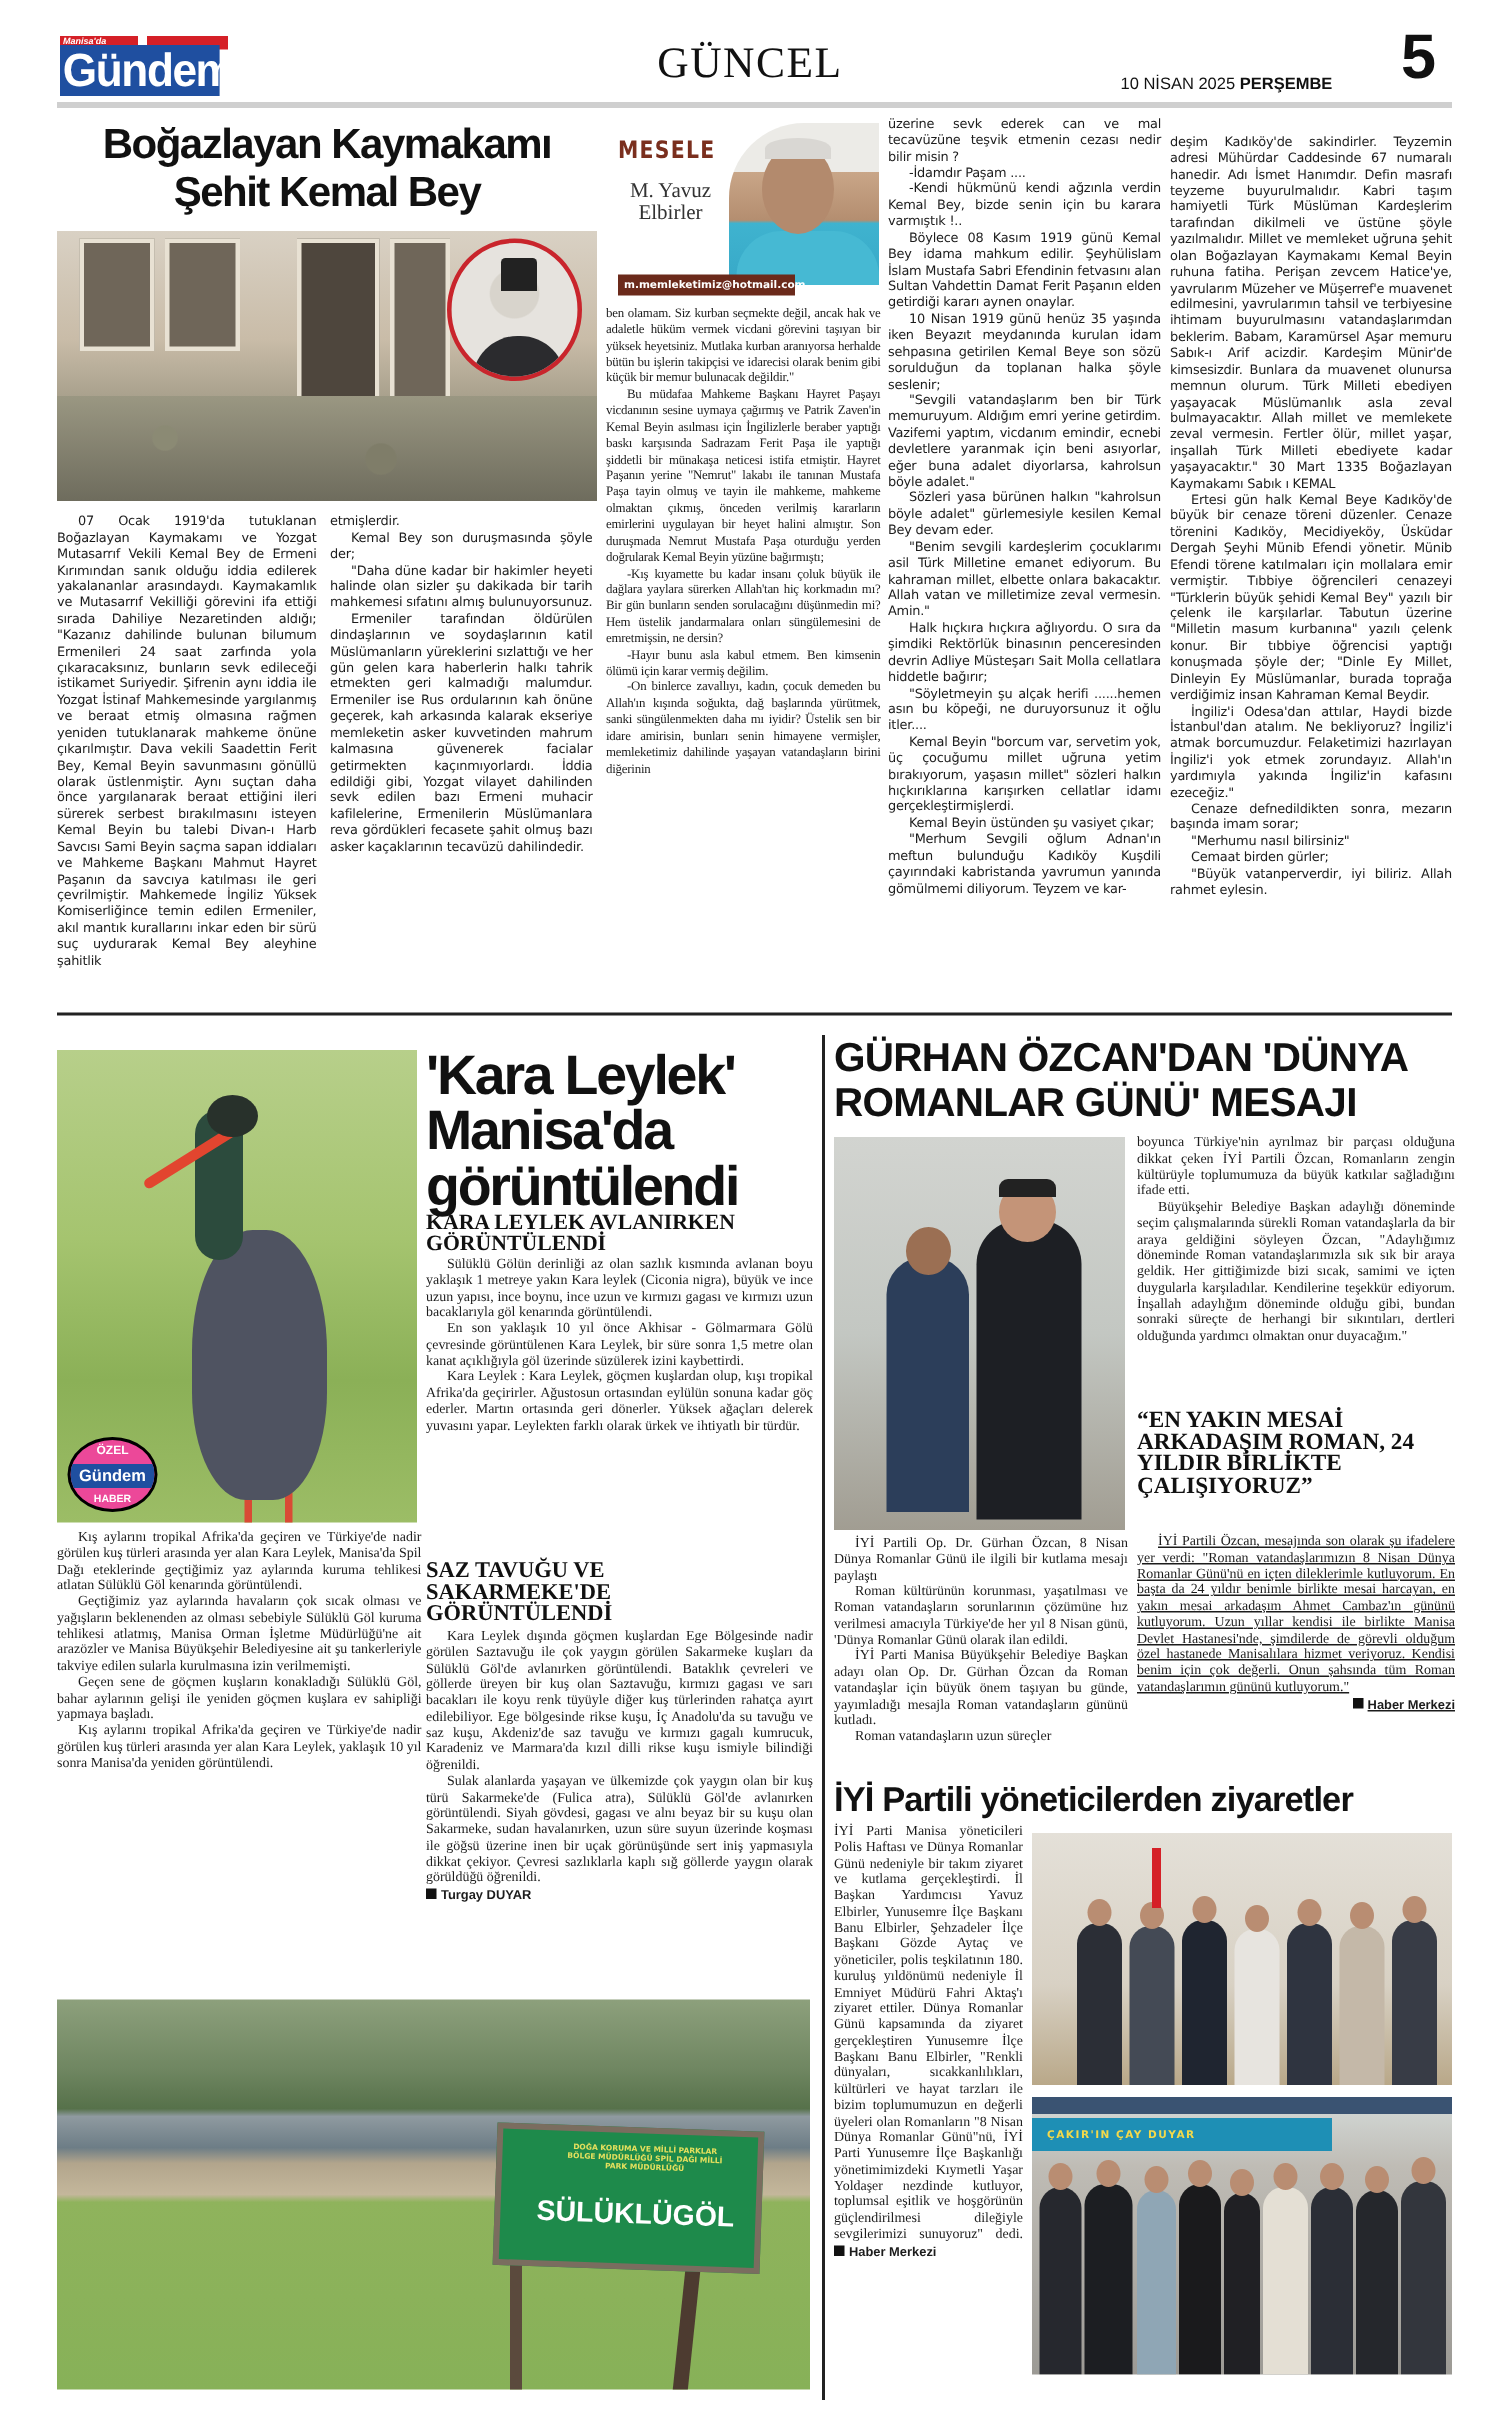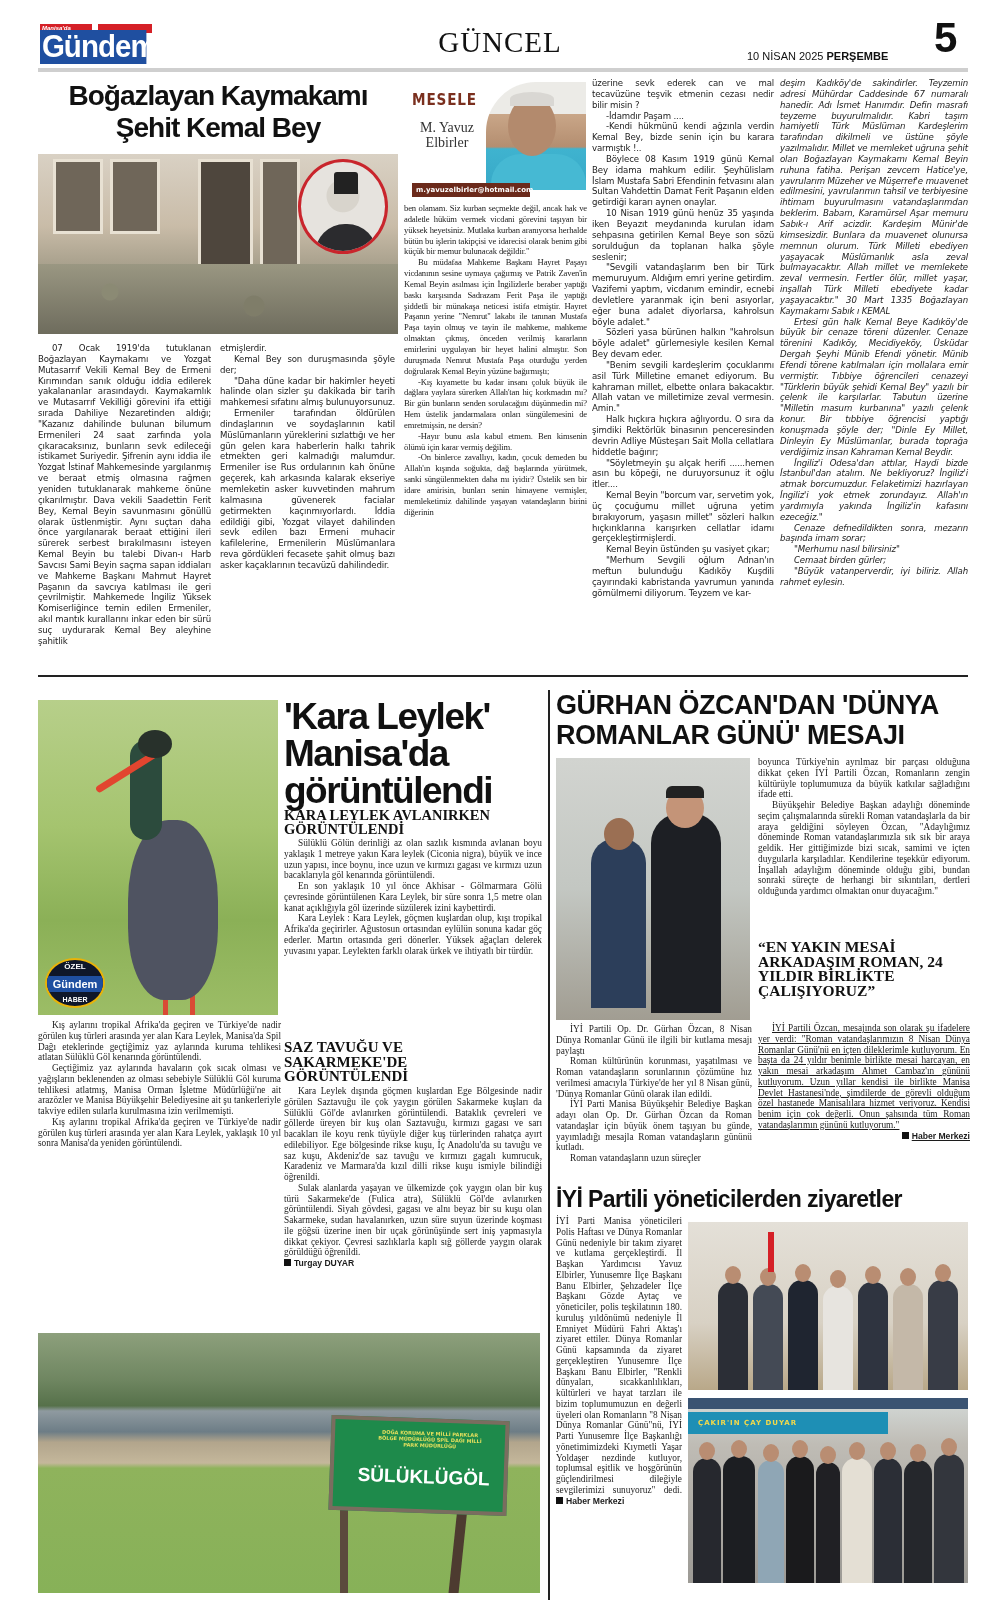--- a/index.html
+++ b/index.html
@@ -38,21 +38,21 @@
 
   .col { position:absolute; font-size:8.6px; line-height:10.85px; text-align:justify; hyphens:auto; color:#1c1c1c; }
   .col p { text-indent:14px; }
   .sans { font-family:"DejaVu Sans", sans-serif; letter-spacing:-0.15px; }
   .serif { font-family:"Liberation Serif", serif; font-size:9.3px; line-height:10.75px; }
 
   #a1-col1 { left: 38px; top: 343px; width: 173px; }
   #a1-col2 { left: 220px; top: 343px; width: 175px; }
   #a1-col3 { left: 404px; top: 203px; width: 183px; font-family: Liberation Serif, serif; }
   #a1-col4 { left: 592px; top: 78px; width: 182px; }
-  #a1-col5 { left: 780px; top: 78px; width: 188px; font-style: italic; }
+  #a1-col5 { left: 780px; top: 90px; width: 188px; }
 
   
   #col-box { left: 404px; top: 78px; width: 182px; height: 122px; }
   #col-box .label { position:absolute; left:8px; top:12px; font-family:"DejaVu Sans", sans-serif; font-size:16px; font-weight:bold; color:#7a2f1e; letter-spacing:1px; transform:scaleX(0.85); transform-origin:left; }
   #col-box .author { position:absolute; left:8px; top:42px; width:70px; text-align:center; font-family:"Liberation Serif", serif; font-size:14px; line-height:15px; color:#333; }
   #col-box .photo { position:absolute; left:82px; top:4px; width:100px; height:108px; border-radius:50px 0 0 0;
      background: linear-gradient(180deg,#ecebe7 0%, #ecebe7 30%, #c9a688 30%, #b48e70 60%, #3fb3cf 62%, #37a8c7 100%); overflow:hidden; }
   #col-box .photo .head { position:absolute; left:22px; top:14px; width:48px; height:60px; border-radius:50%; background:#b38a6d; }
   #col-box .photo .hair { position:absolute; left:24px; top:10px; width:44px; height:14px; border-radius:50% 50% 0 0; background:#d9d7d3; }
   #col-box .photo .shirt { position:absolute; left:5px; top:72px; width:95px; height:40px; border-radius:30px 30px 0 0; background:#46b9d3; }
@@ -64,21 +64,21 @@
 
   
   #stork-photo { left: 38px; top: 700px; width: 240px; height: 315px; background:
       linear-gradient(180deg, #b7cf8a 0%, #a5c46f 40%, #8bb057 70%, #9cbd66 100%); overflow:hidden; }
   #stork-photo .body { position:absolute; left:90px; top:120px; width:90px; height:180px; border-radius:45% 45% 40% 40%; background:#4f5361; }
   #stork-photo .neck { position:absolute; left:92px; top:40px; width:32px; height:100px; border-radius:16px; background:#2c4b3d; }
   #stork-photo .head { position:absolute; left:100px; top:30px; width:34px; height:28px; border-radius:50%; background:#28312b; }
   #stork-photo .beak { position:absolute; left:48px; top:50px; width:70px; height:7px; background:#e2452f; border-radius:4px; transform:rotate(-32deg); transform-origin:right center; }
   #stork-photo .leg1 { position:absolute; left:125px; top:285px; width:5px; height:40px; background:#d94a35; }
   #stork-photo .leg2 { position:absolute; left:152px; top:295px; width:5px; height:30px; background:#d94a35; }
-  #ozel-badge { left: 45px; top: 958px; width: 60px; height: 50px; border-radius:50%; background:#0f172a; border:2px solid #eab308; overflow:hidden; }
+  #ozel-badge { left: 45px; top: 958px; width: 60px; height: 50px; border-radius:50%; background:#ec4899; border:2px solid #000000; overflow:hidden; }
   #ozel-badge .top { position:absolute; top:2px; width:100%; text-align:center; color:#fff; font-size:8px; font-weight:bold; font-family:"Liberation Sans", sans-serif; }
   #ozel-badge .mid { position:absolute; top:16px; left:0; width:100%; height:16px; background:#1f4fa0; color:#fff; text-align:center; font-size:11px; font-weight:bold; line-height:16px; font-family:"Liberation Sans", sans-serif; }
   #ozel-badge .bot { position:absolute; bottom:3px; width:100%; text-align:center; color:#fff; font-size:7px; font-weight:bold; font-family:"Liberation Sans", sans-serif; }
 
   #a2-title { left: 284px; top: 698px; width: 258px; font-family:"Liberation Sans", sans-serif; font-weight:bold; font-size:37px; line-height:37px; letter-spacing:-1.5px; color:#111; }
   #a2-sub1 { left: 284px; top: 808px; width: 258px; font-family:"Liberation Serif", serif; font-weight:bold; font-size:14.5px; line-height:14px; color:#111; }
   #a2-sub2 { left: 284px; top: 1040px; width: 258px; font-family:"Liberation Serif", serif; font-weight:bold; font-size:15px; line-height:14.5px; color:#111; }
   #a2-colR1 { left: 284px; top: 838px; width: 258px; }
   #a2-colR2 { left: 284px; top: 1086px; width: 258px; }
   #a2-colL { left: 38px; top: 1020px; width: 243px; }
@@ -156,21 +156,21 @@
   <div class="label">MESELE</div>
   <div class="author">
     <div>M. Yavuz</div>
     <div>Elbirler</div>
   </div>
   <div class="photo">
     <div class="shirt"></div>
       <div class="head"></div>
       <div class="hair"></div>
   </div>
-  <div class="email">m.yavuzelbirler@hotmail.com</div>
+  <div class="email">m.memleketimiz@hotmail.com</div>
 </div>
 
 <div id="a1-col1" class="col sans">
     <p>07 Ocak 1919'da tutuklanan Boğazlayan Kaymakamı ve Yozgat Mutasarrıf Vekili Kemal Bey de Ermeni Kırımından sanık olduğu iddia edilerek yakalananlar arasındaydı. Kaymakamlık ve Mutasarrıf Vekilliği görevini ifa ettiği sırada Dahiliye Nezaretinden aldığı; "Kazanız dahilinde bulunan bilumum Ermenileri 24 saat zarfında yola çıkaracaksınız, bunların sevk edileceği istikamet Suriyedir. Şifrenin aynı iddia ile Yozgat İstinaf Mahkemesinde yargılanmış ve beraat etmiş olmasına rağmen yeniden tutuklanarak mahkeme önüne çıkarılmıştır. Dava vekili Saadettin Ferit Bey, Kemal Beyin savunmasını gönüllü olarak üstlenmiştir. Aynı suçtan daha önce yargılanarak beraat ettiğini ileri sürerek serbest bırakılmasını isteyen Kemal Beyin bu talebi Divan-ı Harb Savcısı Sami Beyin saçma sapan iddiaları ve Mahkeme Başkanı Mahmut Hayret Paşanın da savcıya katılması ile geri çevrilmiştir. Mahkemede İngiliz Yüksek Komiserliğince temin edilen Ermeniler, akıl mantık kurallarını inkar eden bir sürü suç uydurarak Kemal Bey aleyhine şahitlik</p>
   </div>
 <div id="a1-col2" class="col sans">
     <p style="text-indent: 0px;">etmişlerdir.</p>
     <p>Kemal Bey son duruşmasında şöyle der;</p>
     <p>"Daha düne kadar bir hakimler heyeti halinde olan sizler şu dakikada bir tarih mahkemesi sıfatını almış bulunuyorsunuz.</p>
     <p>Ermeniler tarafından öldürülen dindaşlarının ve soydaşlarının katil Müslümanların yüreklerini sızlattığı ve her gün gelen kara haberlerin halkı tahrik etmekten geri kalmadığı malumdur. Ermeniler ise Rus ordularının kah önüne geçerek, kah arkasında kalarak ekseriye memleketin asker kuvvetinden mahrum kalmasına güvenerek facialar getirmekten kaçınmıyorlardı. İddia edildiği gibi, Yozgat vilayet dahilinden sevk edilen bazı Ermeni muhacir kafilelerine, Ermenilerin Müslümanlara reva gördükleri fecasete şahit olmuş bazı asker kaçaklarının tecavüzü dahilindedir.</p>
@@ -242,20 +242,21 @@
 <div id="a2-colR2" class="col serif">
   <div>
       <p>Kara Leylek dışında göçmen kuşlardan Ege Bölgesinde nadir görülen Saztavuğu ile çok yaygın görülen Sakarmeke kuşları da Sülüklü Göl'de avlanırken görüntülendi. Bataklık çevreleri ve göllerde üreyen bir kuş olan Saztavuğu, kırmızı gagası ve sarı bacakları ile koyu renk tüyüyle diğer kuş türlerinden rahatça ayırt edilebiliyor. Ege bölgesinde rikse kuşu, İç Anadolu'da su tavuğu ve saz kuşu, Akdeniz'de saz tavuğu ve kırmızı gagalı kumrucuk, Karadeniz ve Marmara'da kızıl dilli rikse kuşu ismiyle bilindiği öğrenildi.</p>
       <p>Sulak alanlarda yaşayan ve ülkemizde çok yaygın olan bir kuş türü Sakarmeke'de (Fulica atra), Sülüklü Göl'de avlanırken görüntülendi. Siyah gövdesi, gagası ve alnı beyaz bir su kuşu olan Sakarmeke, sudan havalanırken, uzun süre suyun üzerinde koşması ile göğsü üzerine inen bir uçak görünüşünde sert iniş yapmasıyla dikkat çekiyor. Çevresi sazlıklarla kaplı sığ göllerde yaygın olarak görüldüğü öğrenildi.</p>
     </div>
   <span class="byline"><span class="sq"></span><span>Turgay DUYAR</span></span>
 </div>
 <div id="a2-colL" class="col serif">
     <p>Kış aylarını tropikal Afrika'da geçiren ve Türkiye'de nadir görülen kuş türleri arasında yer alan Kara Leylek, Manisa'da Spil Dağı eteklerinde geçtiğimiz yaz aylarında kuruma tehlikesi atlatan Sülüklü Göl kenarında görüntülendi.</p>
     <p>Geçtiğimiz yaz aylarında havaların çok sıcak olması ve yağışların beklenenden az olması sebebiyle Sülüklü Göl kuruma tehlikesi atlatmış, Manisa Orman İşletme Müdürlüğü'ne ait arazözler ve Manisa Büyükşehir Belediyesine ait şu tankerleriyle takviye edilen sularla kurulmasına izin verilmemişti.</p>
+    <p>Geçen sene de göçmen kuşların konakladığı Sülüklü Göl, bahar aylarının gelişi ile yeniden göçmen kuşlara ev sahipliği yapmaya başladı.</p>
     <p>Kış aylarını tropikal Afrika'da geçiren ve Türkiye'de nadir görülen kuş türleri arasında yer alan Kara Leylek, yaklaşık 10 yıl sonra Manisa'da yeniden görüntülendi.</p>
   </div>
 
 <div id="lake-photo" class="abs">
   <div class="post1"></div>
     <div class="post2"></div>
   <div class="sign">
     <div class="t1">DOĞA KORUMA VE MİLLİ PARKLAR BÖLGE MÜDÜRLÜĞÜ SPİL DAĞI MİLLİ PARK MÜDÜRLÜĞÜ</div>
     <div class="t2">SÜLÜKLÜGÖL</div>
   </div>

